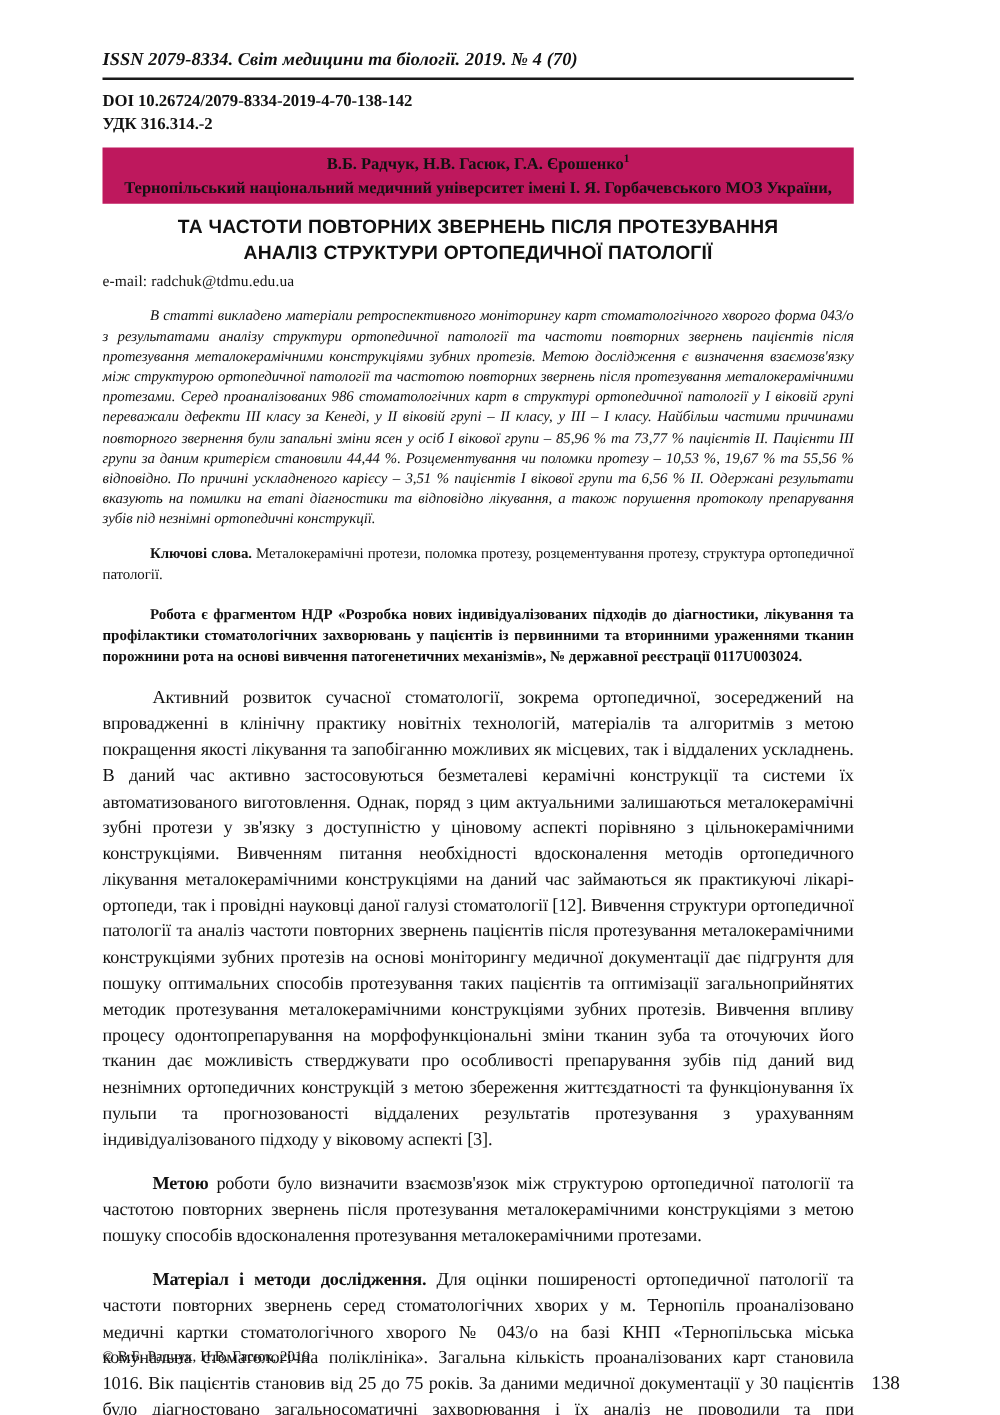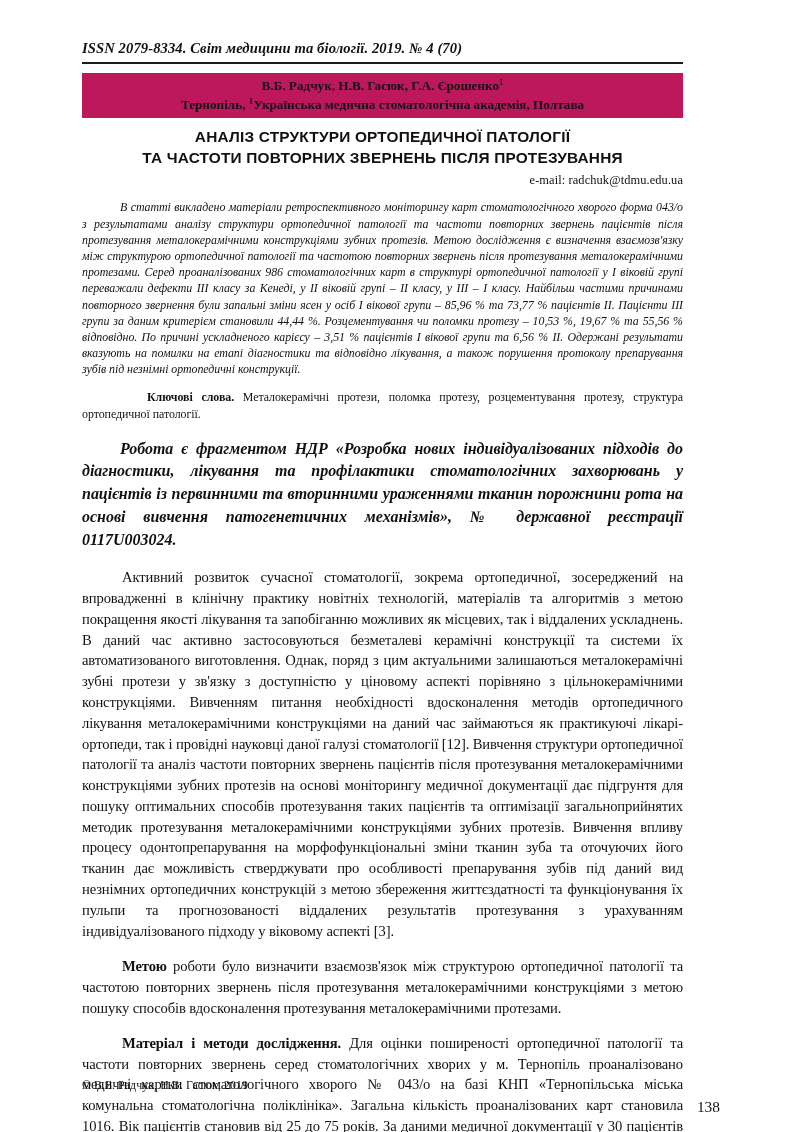--- a/index.html
+++ b/index.html
@@ -71,21 +71,20 @@
     margin-top: 9px;
     text-align: center;
     font-family: "Liberation Sans", "DejaVu Sans", sans-serif;
     font-weight: 700;
     font-size: 15.4px;
     line-height: 1.35;
     letter-spacing: 0.2px;
   }
   .email-line {
     margin-top: 5px;
-    text-align: right;
     font-size: 12.4px;
     letter-spacing: 0.1px;
   }
 
   
   .abstract {
     margin-top: 11px;
     font-size: 11.9px;
     line-height: 1.36;
     text-align: justify;
@@ -94,27 +93,26 @@
     font-style: italic;
   }
   .keywords {
     margin-top: 0;
     font-size: 11.9px;
     line-height: 1.36;
     text-align: justify;
     text-indent: 38px;
     letter-spacing: -0.04px;
   }
-  .keywords b { font-weight: 700; margin-left: 27px; }
+  .keywords b { font-weight: 700; }
 
   
   .funding {
     margin-top: 16px;
-    font-size: 16px;
-    font-style: italic;
+    font-size: 12px;
     font-weight: 600;
     line-height: 1.42;
     text-align: justify;
     text-indent: 38px;
     letter-spacing: -0.02px;
   }
 
   
   .body-text {
     font-size: 14.6px;
@@ -146,29 +144,33 @@
   }
 </style>
 </head>
 <body>
 
 <div class="page">
 
   <div class="running-head">ISSN 2079-8334. Світ медицини та біології. 2019. № 4 (70)</div>
   <hr class="head-rule">
 
+  <div class="doi-block">
+    <div>DOI 10.26724/2079-8334-2019-4-70-138-142</div>
+    <div>УДК 316.314.-2</div>
+  </div>
 
   <div class="authors-band">
     <div><span>В.Б. Радчук, Н.В. Гасюк, Г.А. Єрошенко</span><span class="sup">1</span></div>
-    <div><span>Тернопіль,  </span><span class="sup">1</span><span>Українська медична стоматологічна академія, Полтава</span></div>
+    <div>Тернопільський національний медичний університет імені І. Я. Горбачевського МОЗ України,</div>
   </div>
 
   <div class="title">
+    <div>ТА ЧАСТОТИ ПОВТОРНИХ ЗВЕРНЕНЬ ПІСЛЯ ПРОТЕЗУВАННЯ</div>
     <div>АНАЛІЗ СТРУКТУРИ ОРТОПЕДИЧНОЇ ПАТОЛОГІЇ</div>
-    <div>ТА ЧАСТОТИ ПОВТОРНИХ ЗВЕРНЕНЬ ПІСЛЯ ПРОТЕЗУВАННЯ</div>
   </div>
 
   <div class="email-line">e-mail: radchuk@tdmu.edu.ua</div>
 
   <p class="abstract">В статті викладено матеріали ретроспективного моніторингу карт стоматологічного хворого форма 043/о з результатами аналізу структури ортопедичної патології та частоти повторних звернень пацієнтів після протезування металокерамічними конструкціями зубних протезів. Метою дослідження є визначення взаємозв'язку між структурою ортопедичної патології та частотою повторних звернень після протезування металокерамічними протезами. Серед проаналізованих 986 стоматологічних карт в структурі ортопедичної патології у I віковій групі переважали дефекти III класу за Кенеді, у II віковій групі – II класу, у III – I класу. Найбільш частими причинами повторного звернення були запальні зміни ясен у осіб I вікової групи – 85,96 % та 73,77 % пацієнтів II. Пацієнти III групи за даним критерієм становили 44,44 %. Розцементування чи поломки протезу – 10,53 %, 19,67 % та 55,56 % відповідно. По причині ускладненого карієсу – 3,51 % пацієнтів I вікової групи та 6,56 % II. Одержані результати вказують на помилки на етапі діагностики та відповідно лікування, а також порушення протоколу препарування зубів під незнімні ортопедичні конструкції.</p>
 
   <p class="keywords"><b>Ключові слова.</b><span> Металокерамічні протези, поломка протезу, розцементування протезу, структура ортопедичної патології.</span></p>
 
   <p class="funding">Робота є фрагментом НДР «Розробка нових індивідуалізованих підходів до діагностики, лікування та профілактики стоматологічних захворювань у пацієнтів із первинними та вторинними ураженнями тканин порожнини рота на основі вивчення патогенетичних механізмів», № державної реєстрації 0117U003024.</p>
 

